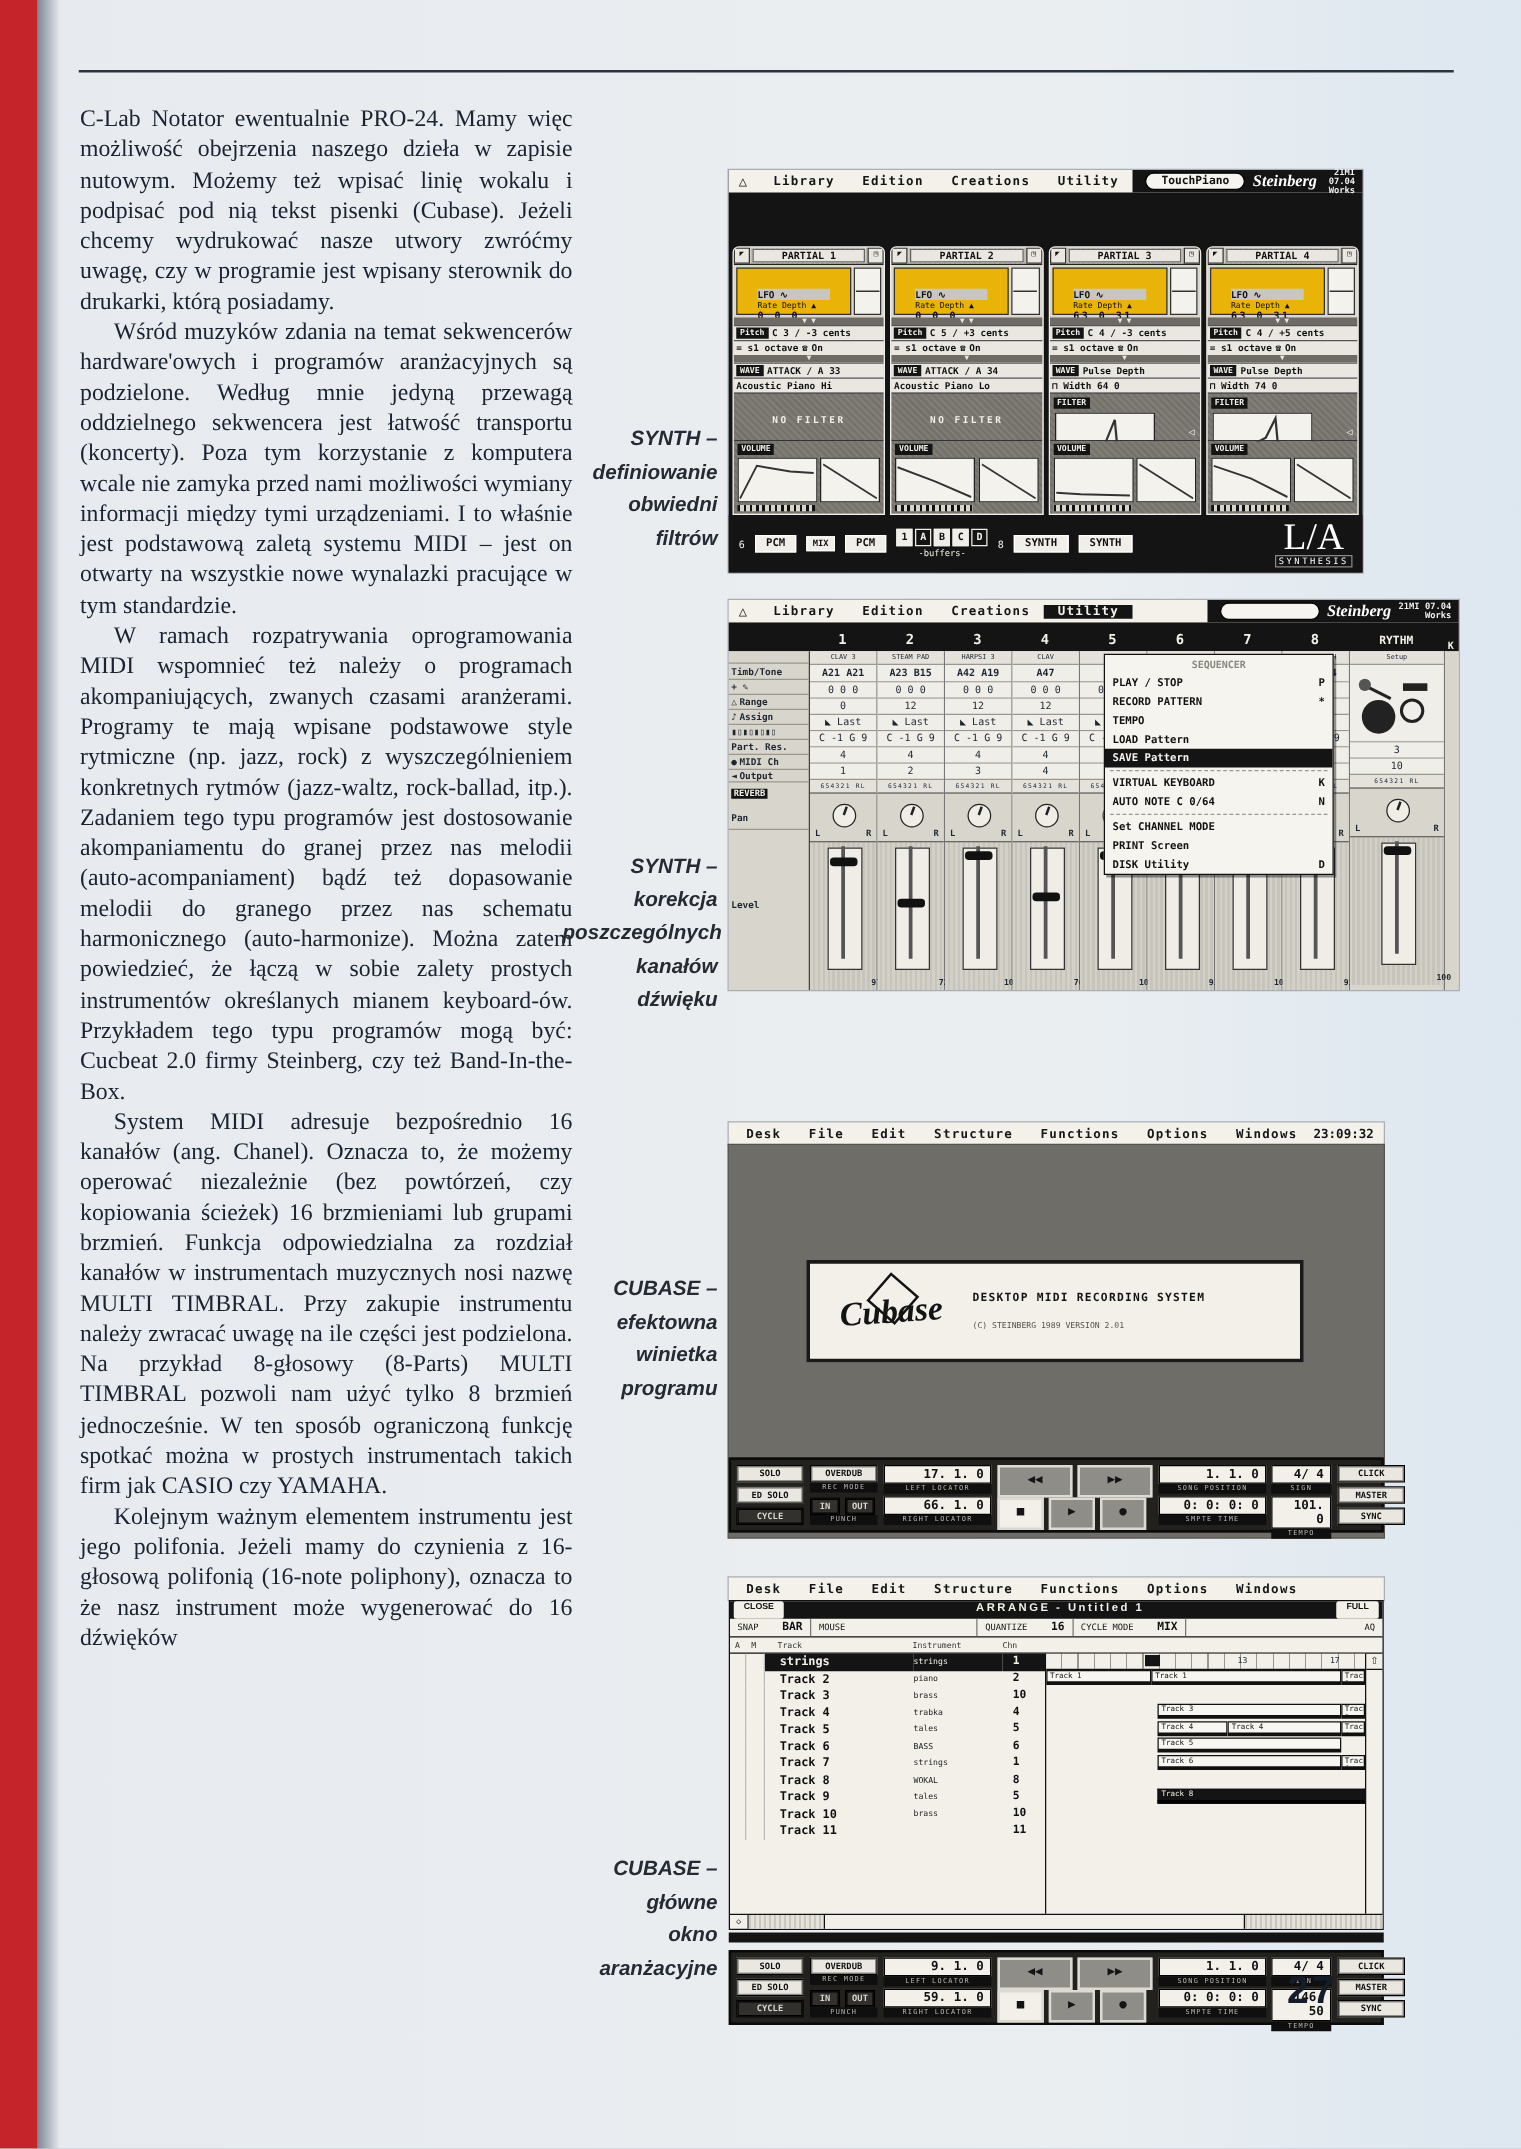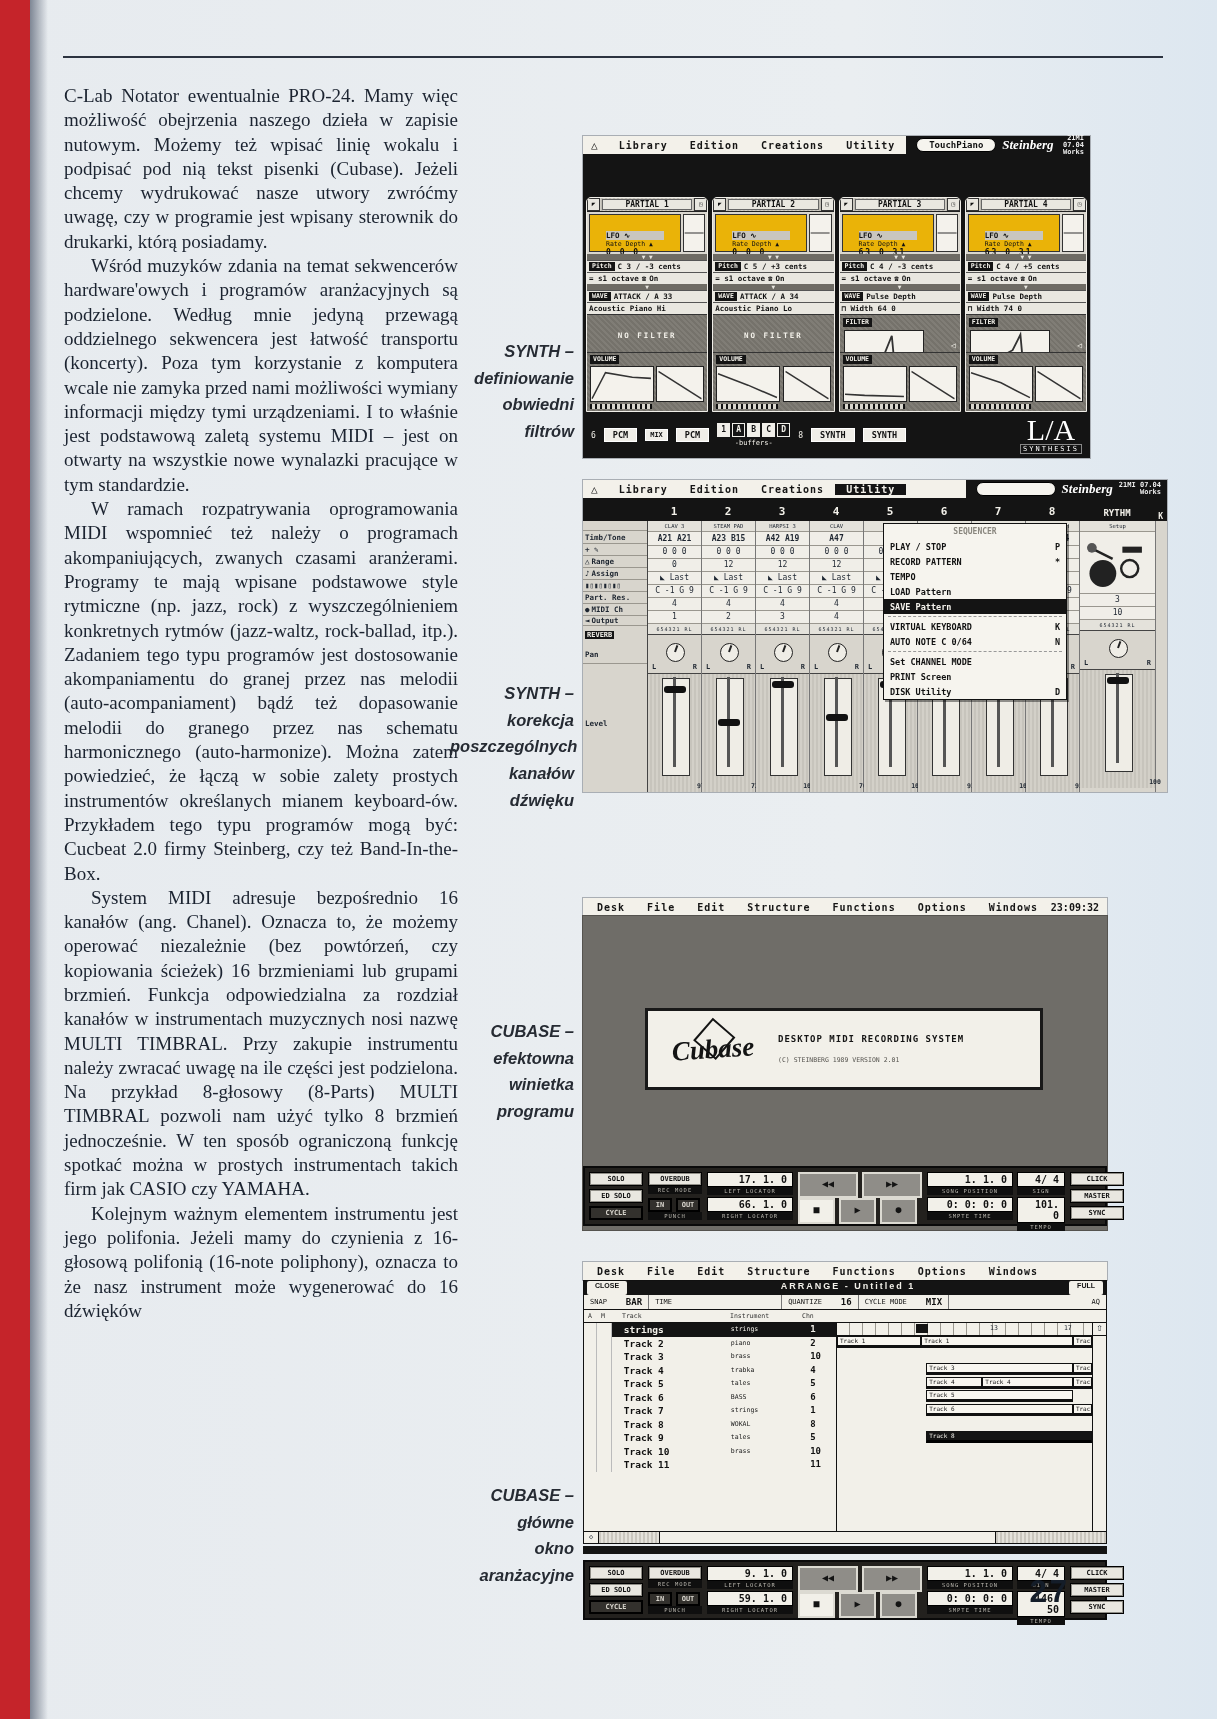--- a/index.html
+++ b/index.html
@@ -960,21 +960,21 @@
         <span class="tb-chip">CLOSE</span>
         <span class="tb-title">ARRANGE  -  Untitled 1</span>
         <span class="tb-chip">FULL</span>
       </div>
       <div class="infobar">
         <span class="ib-cell">
             <span>SNAP</span>
             <span class="ib-big">BAR</span>
           </span>
         <span class="ib-cell" style="width:120px;">
-            <span>TIME</span>
+            <span>MOUSE</span>
           </span>
         <span class="ib-cell">
             <span>QUANTIZE</span>
             <span class="ib-big">16</span>
           </span>
         <span class="ib-cell">
             <span>CYCLE MODE</span>
             <span class="ib-big">MIX</span>
           </span>
         <span class="ib-cell" style="border-right:none;margin-left:auto;">AQ</span>

